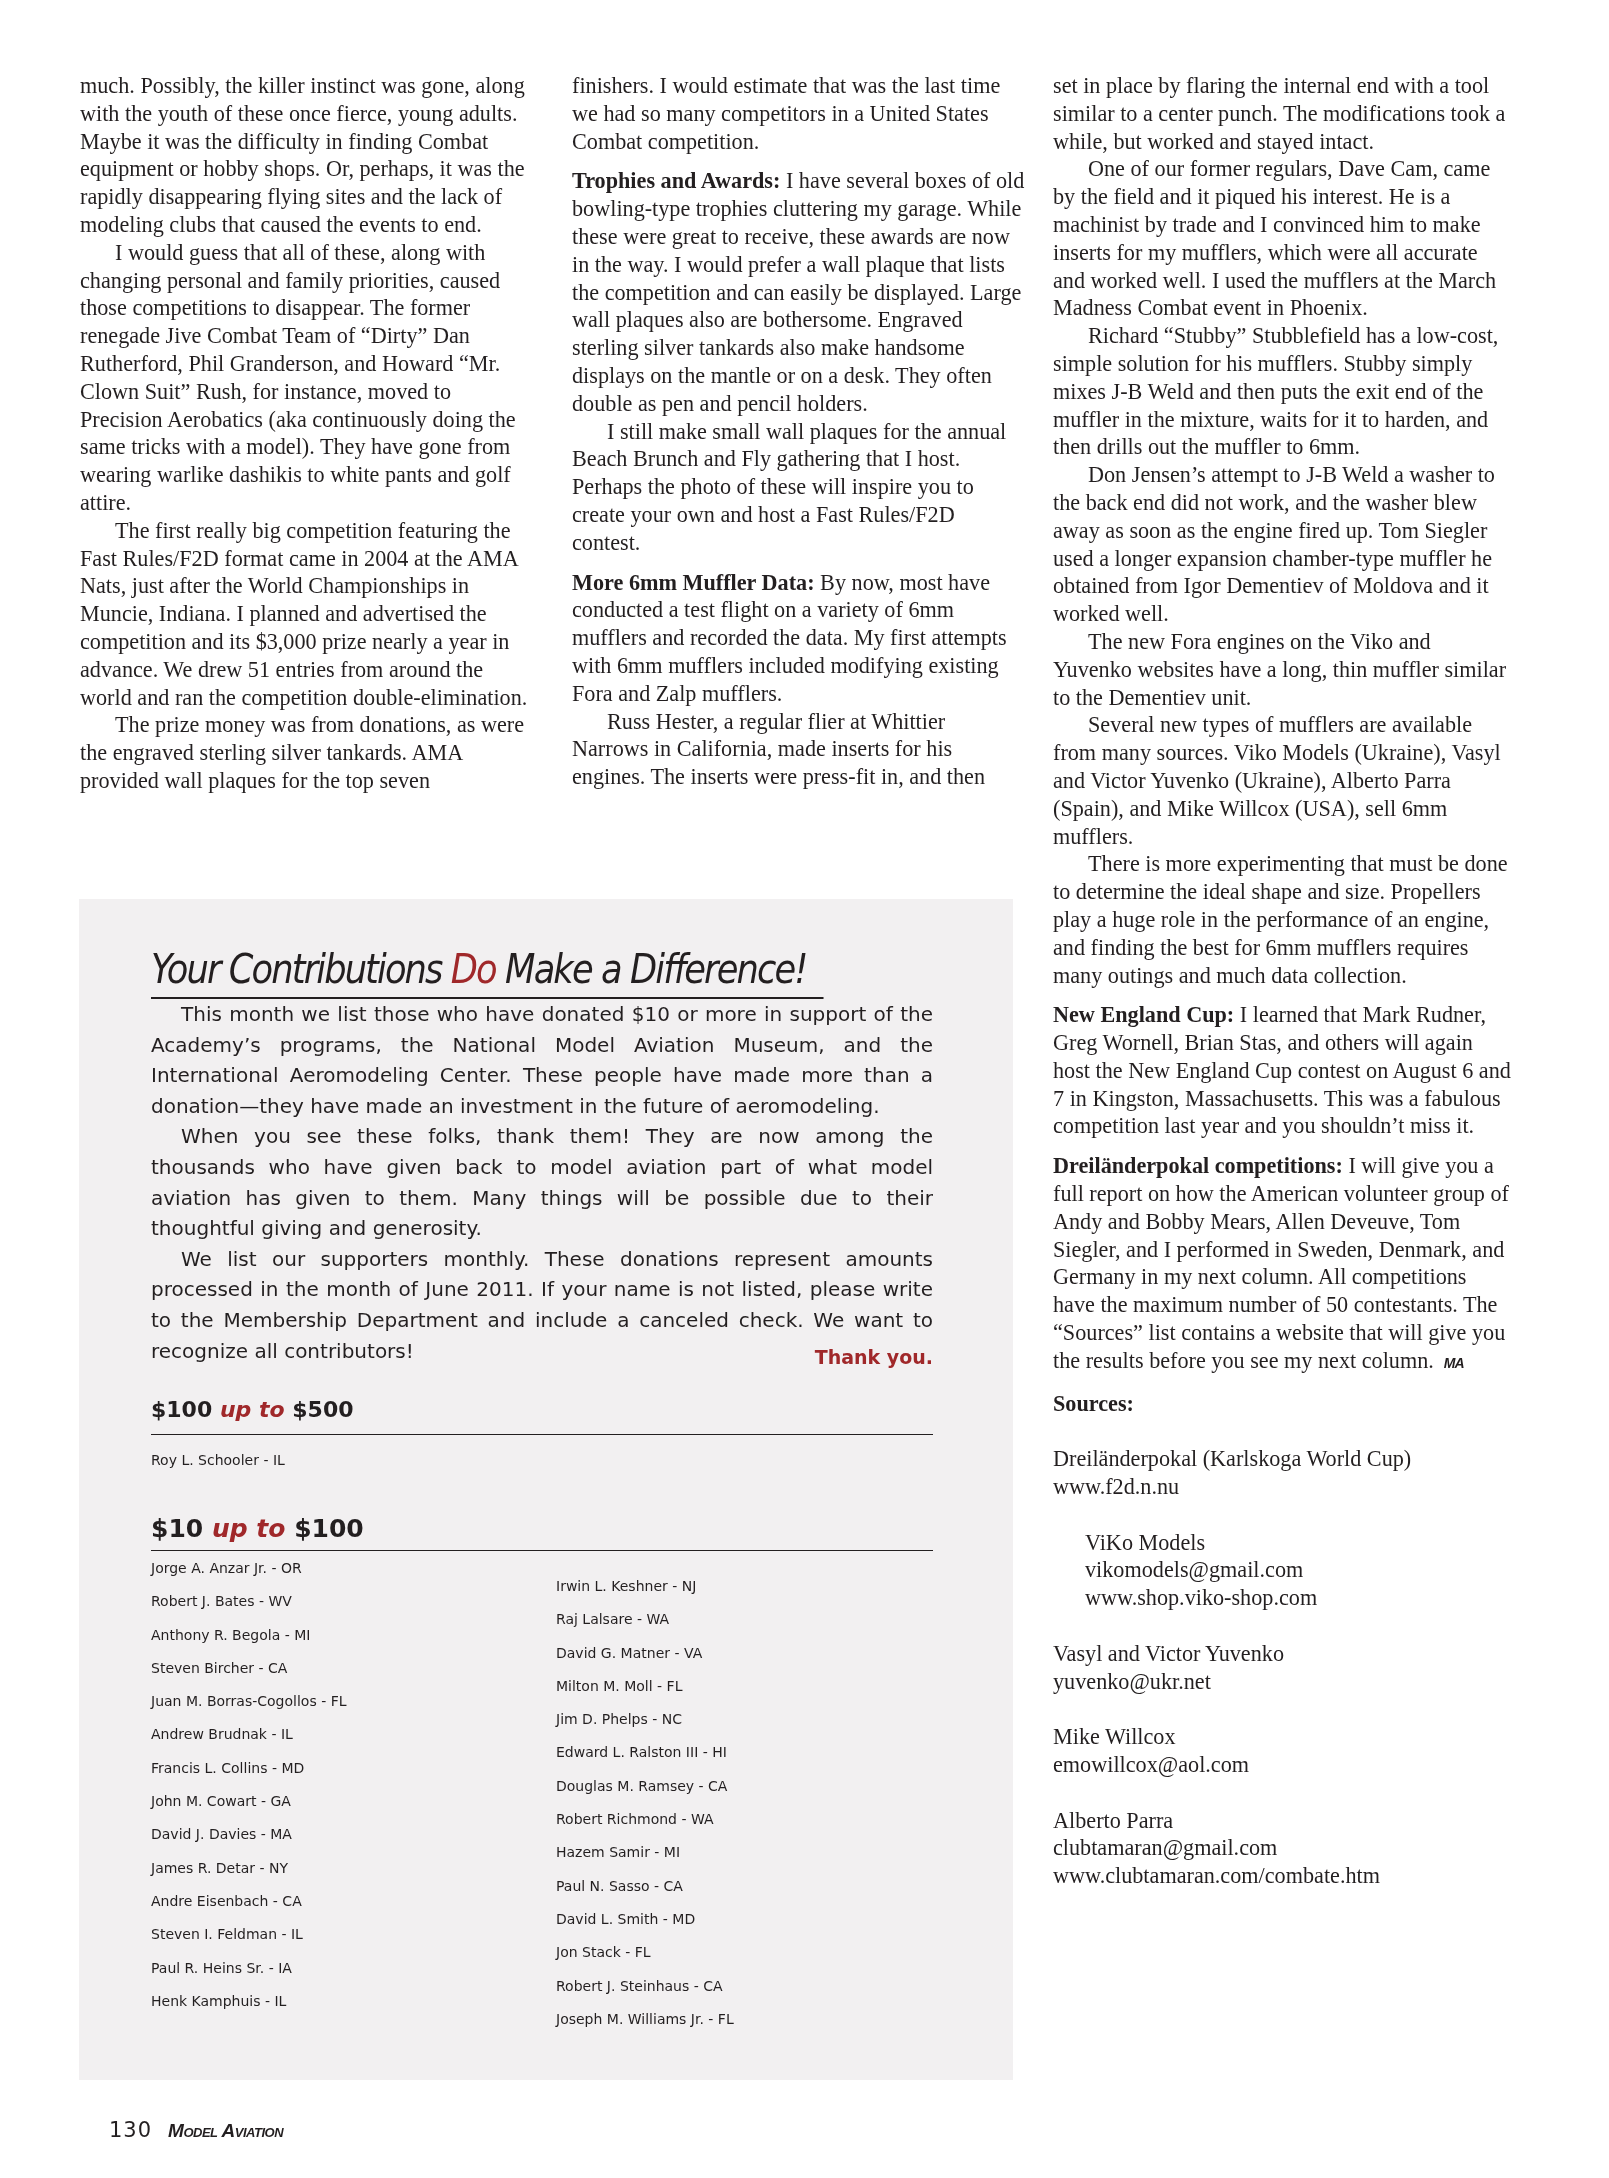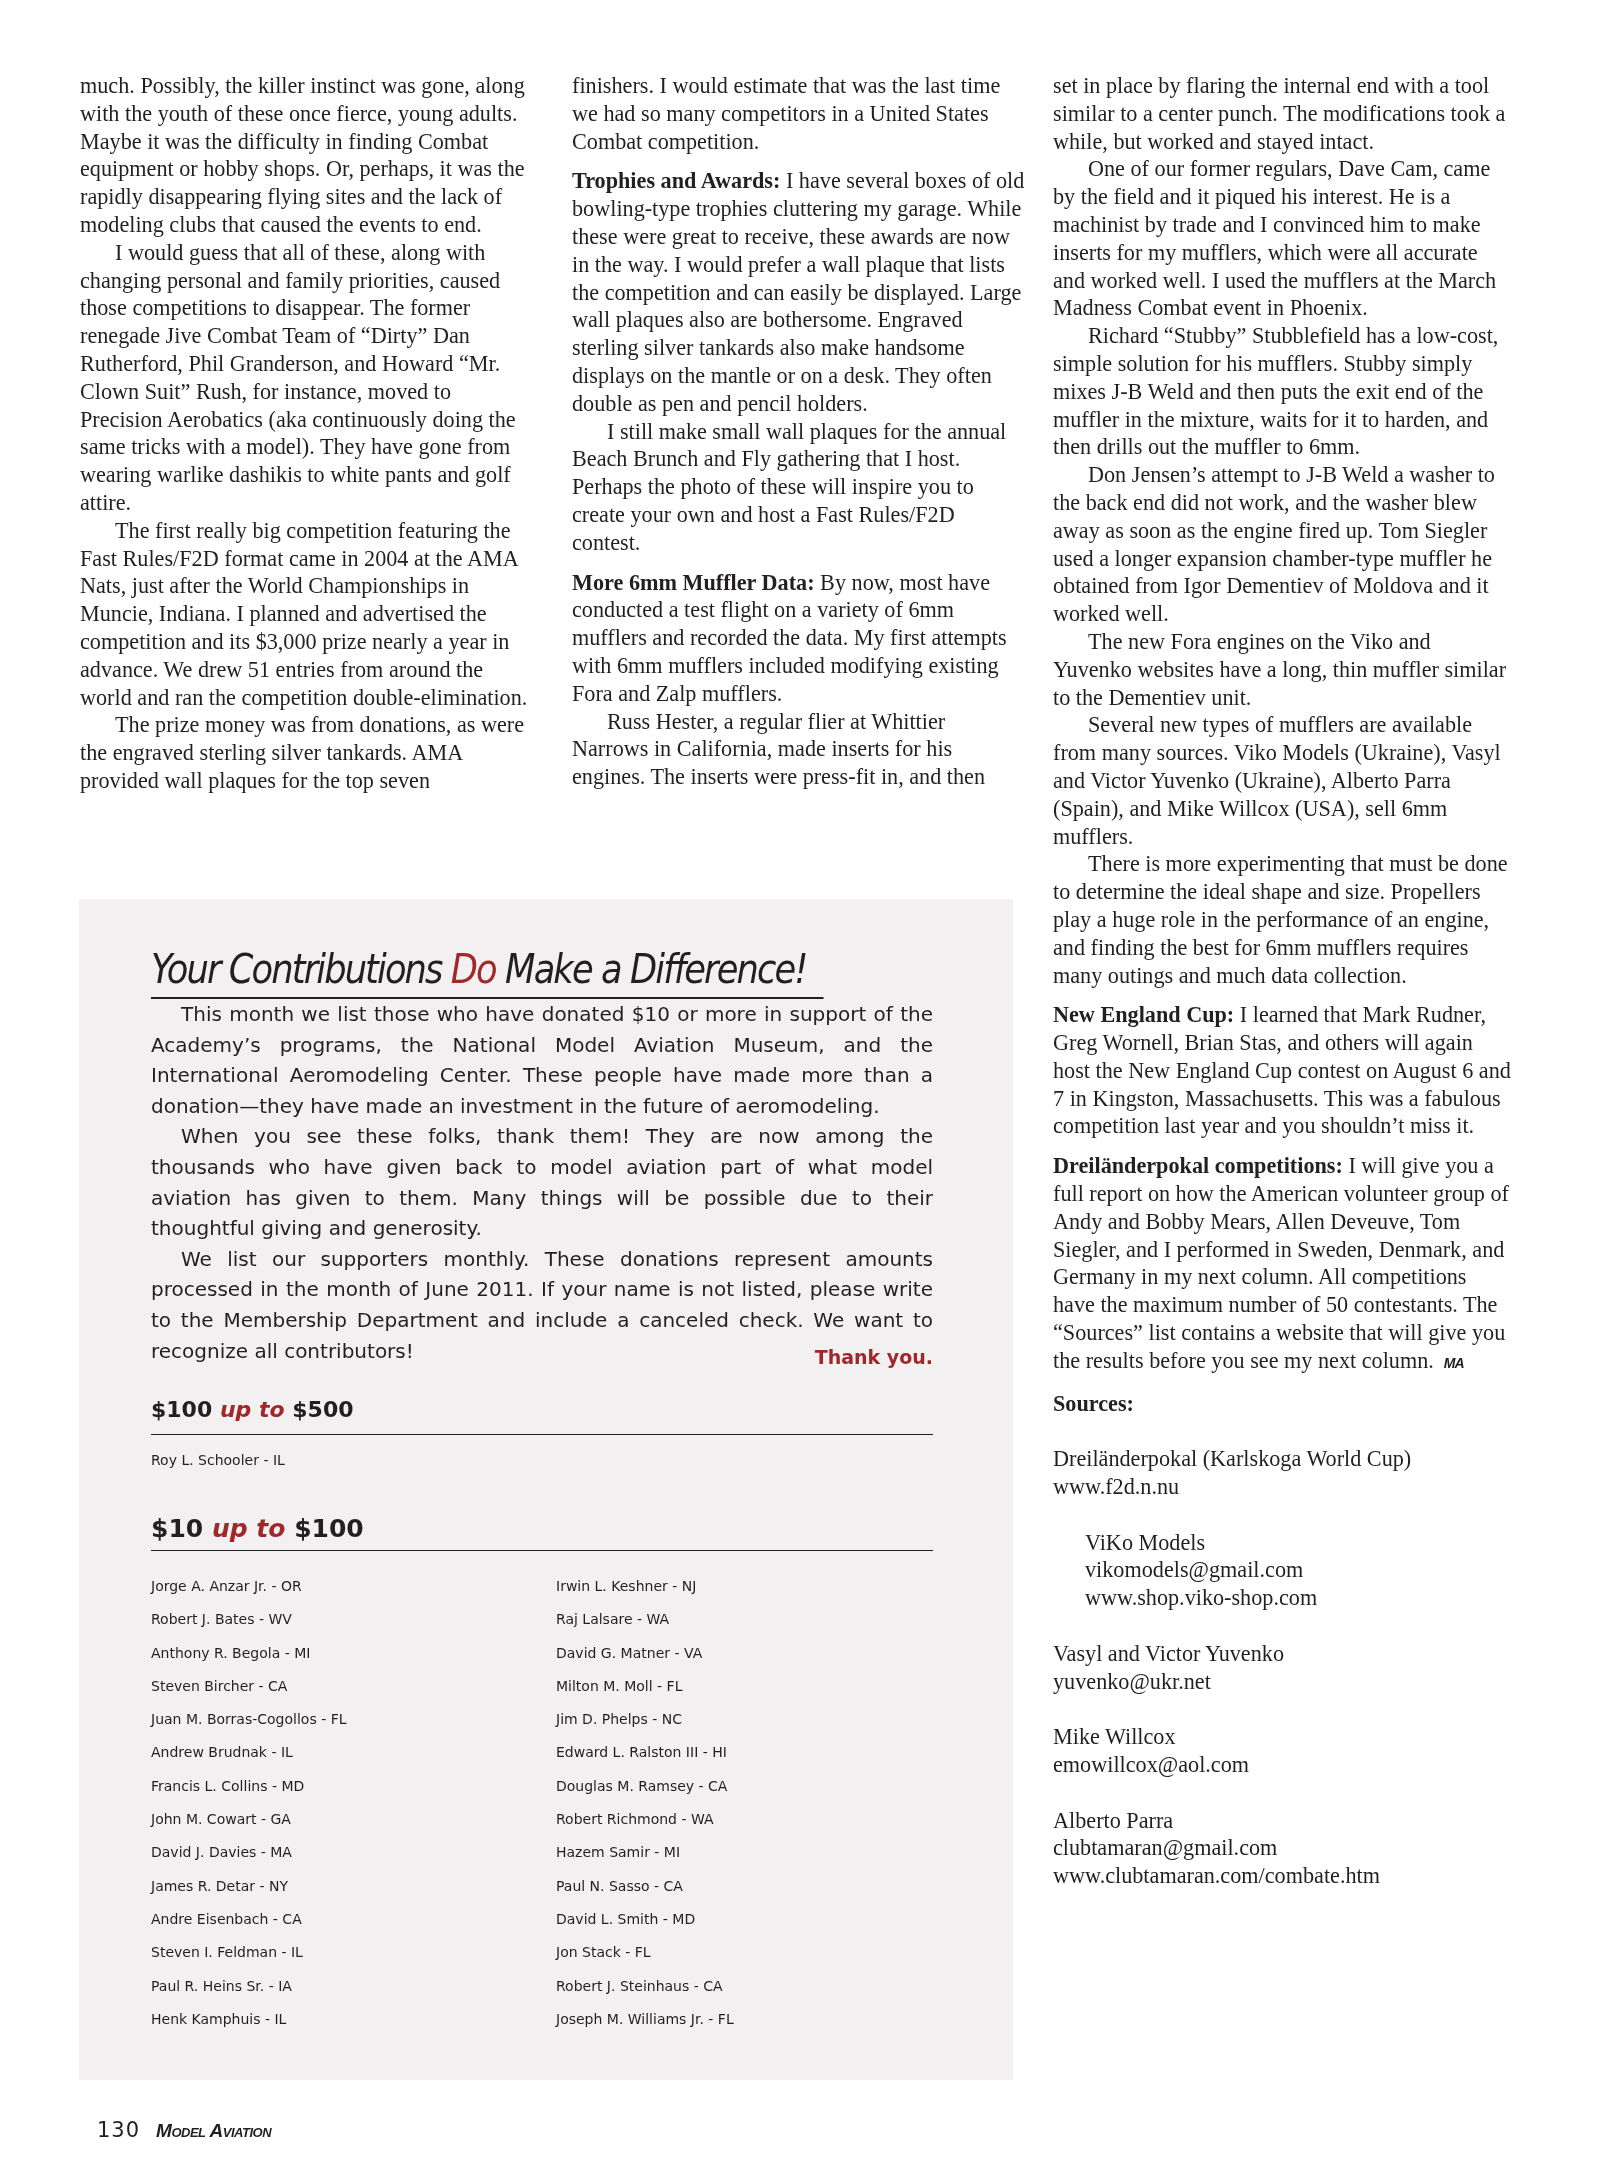--- a/index.html
+++ b/index.html
@@ -47,25 +47,25 @@
     font-family: "DejaVu Sans", sans-serif; font-weight: bold; color: #231f20;
     border-bottom: 1.5px solid #231f20; white-space: nowrap;
   }
   .tier-heading .red { color: #a0282a; font-style: italic; }
   #tier1-heading { top: 487px; font-size: 22px; line-height: 48px; }
   #tier2-heading { top: 609px; font-size: 25px; line-height: 42px; }
   .donor-name {
     font-family: "DejaVu Sans", sans-serif; font-size: 14px; line-height: 33.3px; color: #231f20; white-space: nowrap;
   }
   #tier1-list { position: absolute; left: 0; top: 545px; }
-  #tier2-col1 { position: absolute; left: 0; top: 671px; }
+  #tier2-col1 { position: absolute; left: 0; top: 653px; }
   #tier2-col2 { position: absolute; left: 405px; top: 671px; }
 
   
-  #footer { position: absolute; left: 97px; top: 2118px; white-space: nowrap; }
+  #footer { position: absolute; left: 109px; top: 2118px; white-space: nowrap; }
   #page-number { font-family: "DejaVu Sans", sans-serif; font-size: 21px; color: #231f20; letter-spacing: 1px; }
   #magazine-name {
     font-family: "Liberation Sans", sans-serif; font-weight: bold; font-style: italic; font-size: 19px;
     font-variant: small-caps; letter-spacing: -0.5px; margin-left: 12px; color: #231f20;
   }
 </style>
 </head>
 <body>
 
 <div id="col1" class="col">

